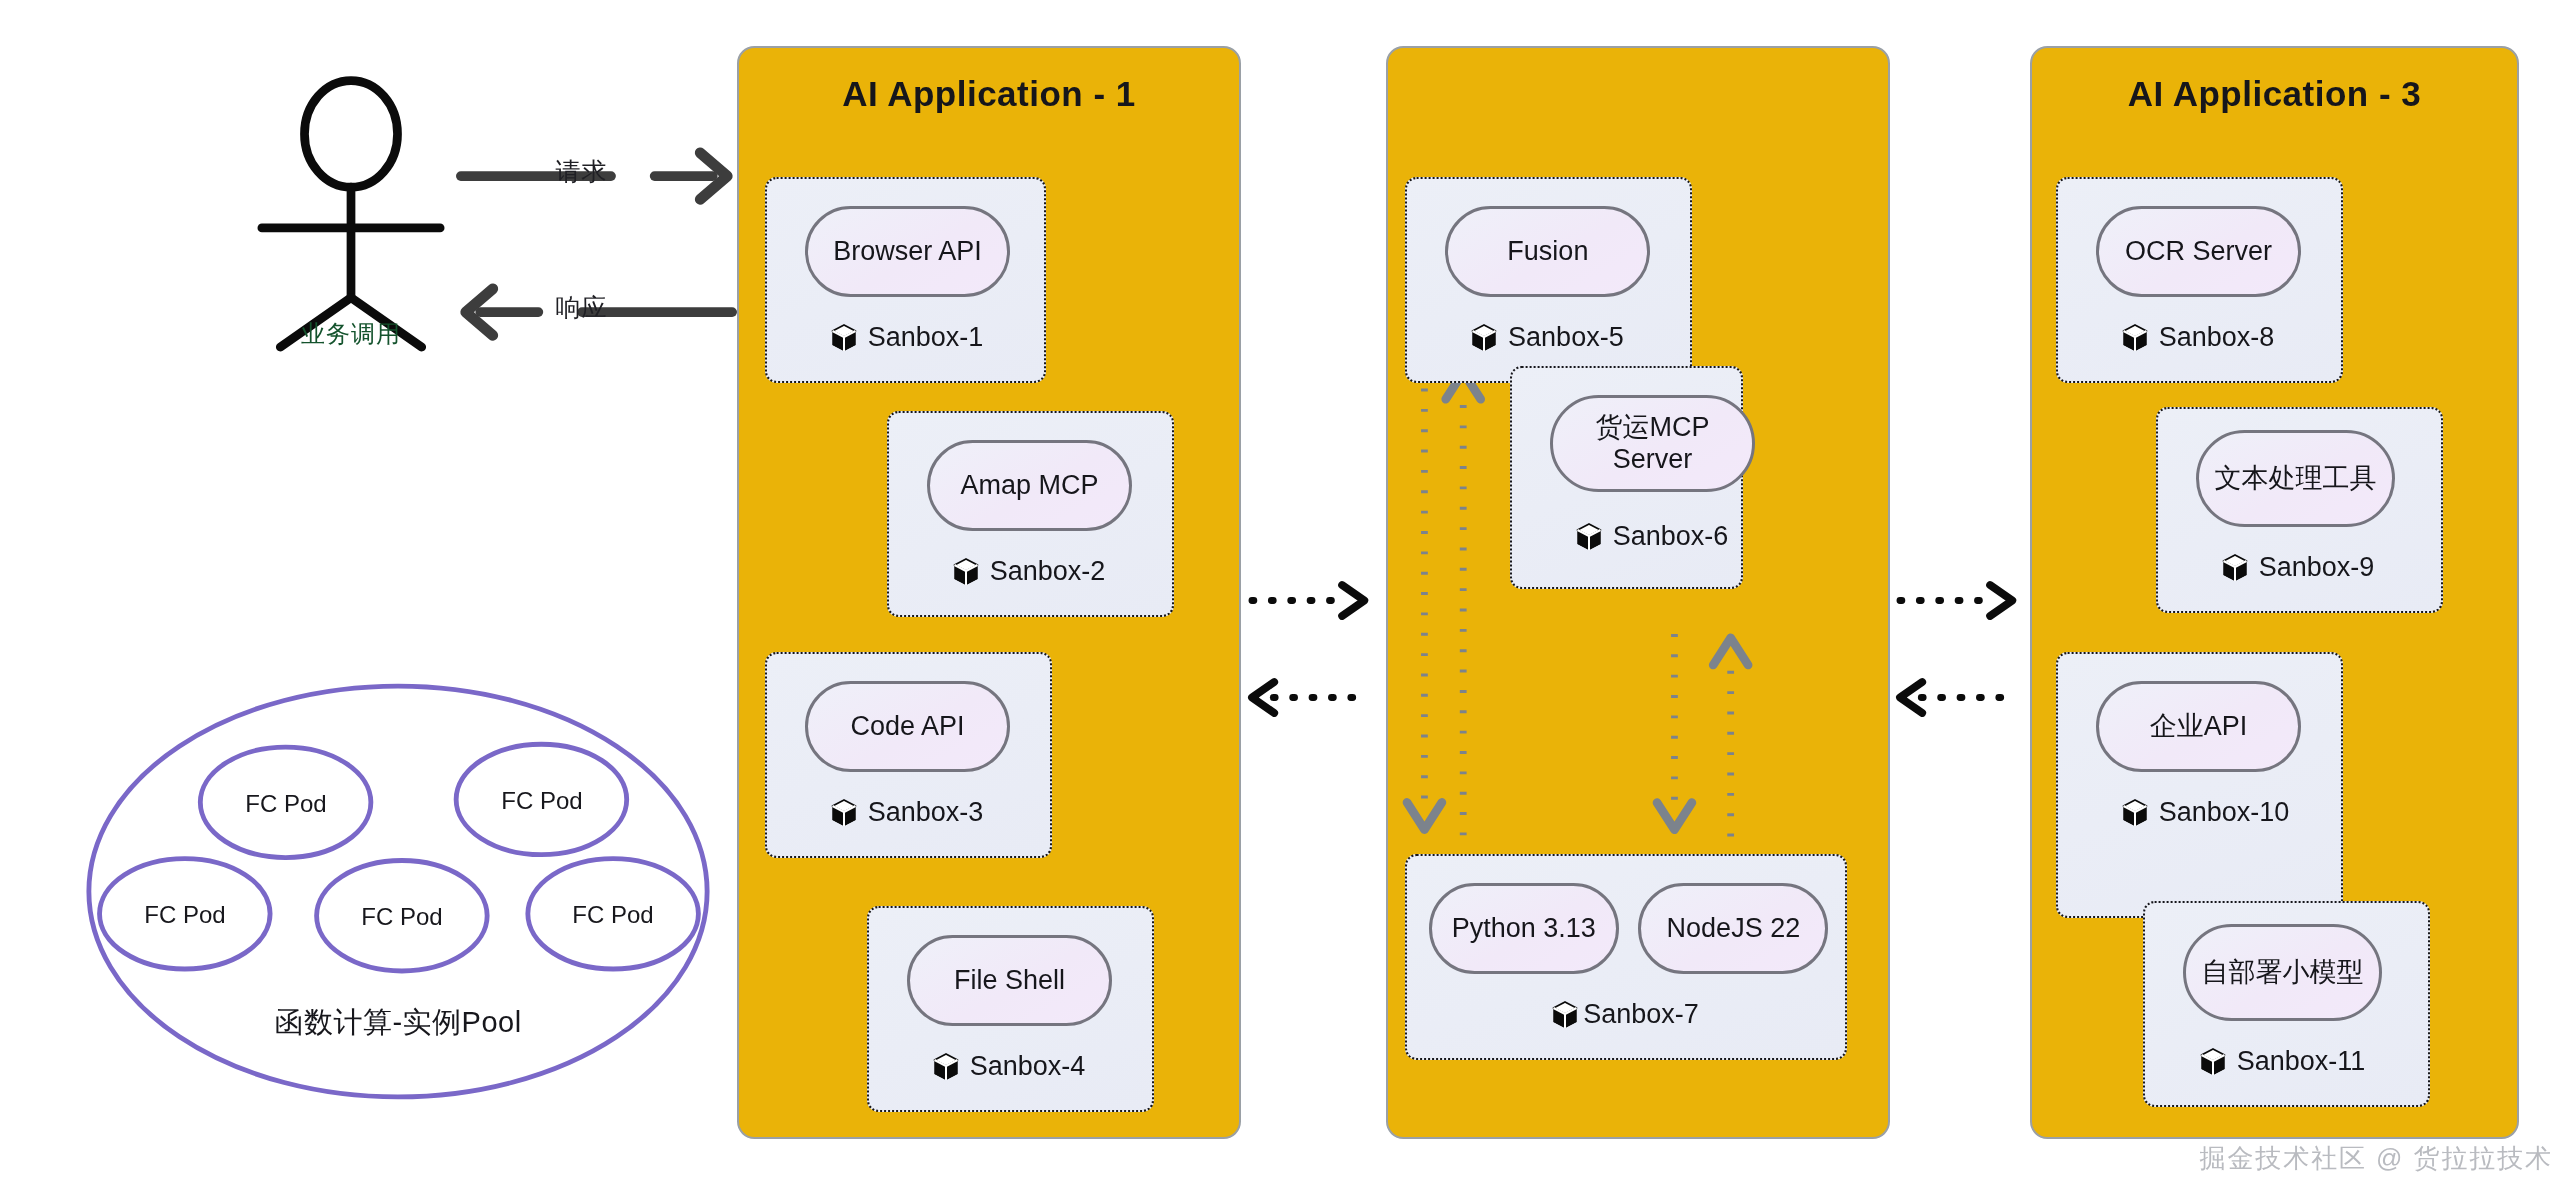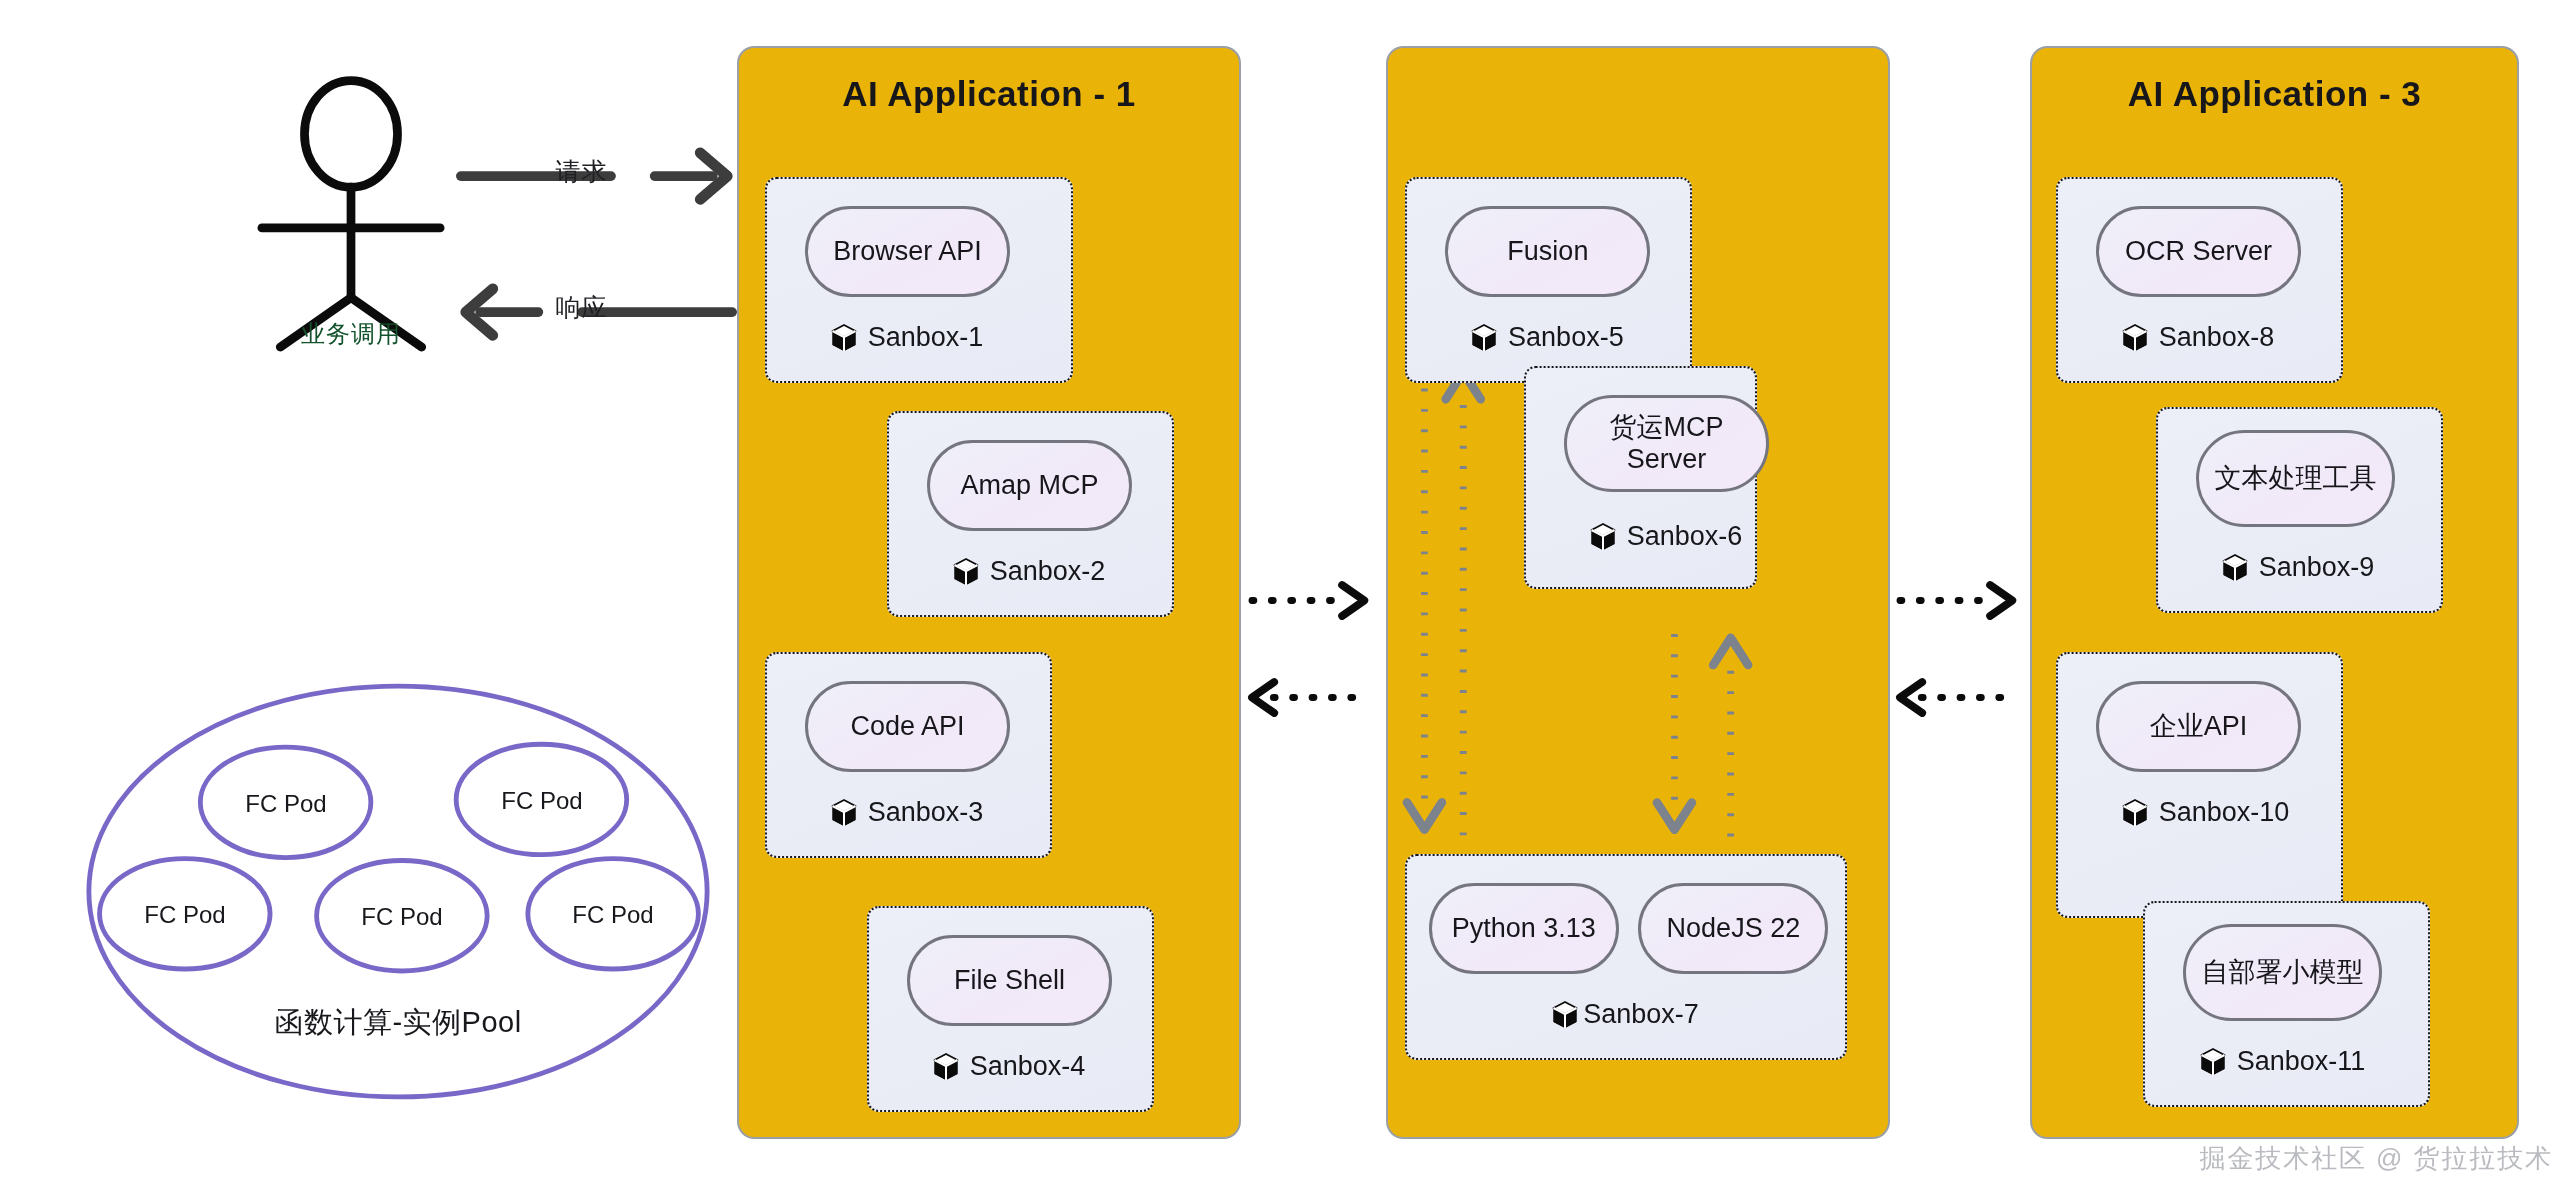--- a/index.html
+++ b/index.html
@@ -131,21 +131,21 @@
   <div class="pod-label" style="left:194px;top:790px;width:184px;">FC Pod</div>
   <div class="pod-label" style="left:450px;top:787px;width:184px;">FC Pod</div>
   <div class="pod-label" style="left:93px;top:901px;width:184px;">FC Pod</div>
   <div class="pod-label" style="left:310px;top:903px;width:184px;">FC Pod</div>
   <div class="pod-label" style="left:521px;top:901px;width:184px;">FC Pod</div>
   <div class="pool-title">函数计算-实例Pool</div>
 
   <div class="app-col" id="app-col-1">
     <div class="app-title">AI Application - 1</div>
 
-    <div class="sandbox" style="left:26px;top:129px;width:308px;height:206px;">
+    <div class="sandbox" style="left:26px;top:129px;width:281px;height:206px;">
       <div class="pill" style="left:38px;top:27px;width:205px;height:91px;">Browser API</div>
       <div class="sbx" style="left:62px;top:143px;">
         <svg class="cube" viewBox="0 0 24 24">
           <path d="M12 1.6 2.8 6.4v11.2L12 22.4l9.2-4.8V6.4L12 1.6Z" fill="#0b0b0b"></path>
           <path d="M12 1.6 2.8 6.4 12 11.2l9.2-4.8L12 1.6Z" fill="#ffffff" stroke="#0b0b0b" stroke-width="1.4" stroke-linejoin="round"></path>
           <path d="M12 11.2v11.2L2.8 17.6V6.4L12 11.2Z" fill="#0b0b0b"></path>
           <path d="M12 11.2v11.2l9.2-4.8V6.4L12 11.2Z" fill="#0b0b0b"></path>
           <path d="M12 11.2 2.8 6.4M12 11.2l9.2-4.8M12 11.2v11.2" stroke="#ffffff" stroke-width="1.6"></path>
         </svg>
         <span>Sanbox-1</span>
@@ -227,21 +227,21 @@
           <path d="M12 1.6 2.8 6.4v11.2L12 22.4l9.2-4.8V6.4L12 1.6Z" fill="#0b0b0b"></path>
           <path d="M12 1.6 2.8 6.4 12 11.2l9.2-4.8L12 1.6Z" fill="#ffffff" stroke="#0b0b0b" stroke-width="1.4" stroke-linejoin="round"></path>
           <path d="M12 11.2v11.2L2.8 17.6V6.4L12 11.2Z" fill="#0b0b0b"></path>
           <path d="M12 11.2v11.2l9.2-4.8V6.4L12 11.2Z" fill="#0b0b0b"></path>
           <path d="M12 11.2 2.8 6.4M12 11.2l9.2-4.8M12 11.2v11.2" stroke="#ffffff" stroke-width="1.6"></path>
         </svg>
         <span>Sanbox-5</span>
       </div>
     </div>
 
-    <div class="sandbox" style="left:136px;top:318px;width:233px;height:223px;">
+    <div class="sandbox" style="left:122px;top:318px;width:233px;height:223px;">
       <div class="pill" style="left:38px;top:27px;width:205px;height:97px;">货运MCP Server</div>
       <div class="sbx" style="left:62px;top:153px;">
         <svg class="cube" viewBox="0 0 24 24">
           <path d="M12 1.6 2.8 6.4v11.2L12 22.4l9.2-4.8V6.4L12 1.6Z" fill="#0b0b0b"></path>
           <path d="M12 1.6 2.8 6.4 12 11.2l9.2-4.8L12 1.6Z" fill="#ffffff" stroke="#0b0b0b" stroke-width="1.4" stroke-linejoin="round"></path>
           <path d="M12 11.2v11.2L2.8 17.6V6.4L12 11.2Z" fill="#0b0b0b"></path>
           <path d="M12 11.2v11.2l9.2-4.8V6.4L12 11.2Z" fill="#0b0b0b"></path>
           <path d="M12 11.2 2.8 6.4M12 11.2l9.2-4.8M12 11.2v11.2" stroke="#ffffff" stroke-width="1.6"></path>
         </svg>
         <span>Sanbox-6</span>

